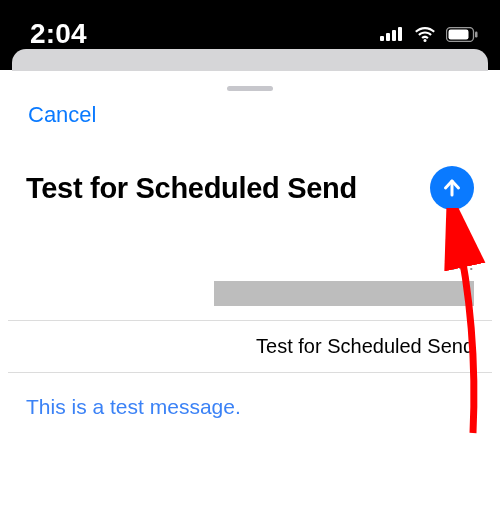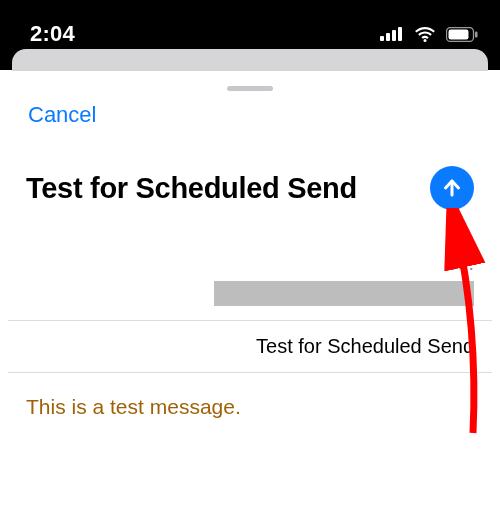--- a/index.html
+++ b/index.html
@@ -7,21 +7,21 @@
     body { background: #fff; }
 
     .statusbar {
       background: #000;
       height: 58px;
       display: flex;
       align-items: center;
       justify-content: space-between;
       padding: 10px 22px 0 30px;
     }
-    .statusbar-time { color: #fff; font-size: 22px; font-weight: 700; letter-spacing: 0.2px; text-align: center; }
+    .statusbar-time { color: #fff; font-size: 28px; font-weight: 700; letter-spacing: 0.2px; text-align: center; }
     .statusbar-right { display: flex; align-items: center; gap: 10px; }
     .statusbar-right svg { display: block; }
 
     .shelf {
       height: 12px;
       background: #000;
       position: relative;
     }
     .shelf::after {
       content: "";
@@ -102,21 +102,21 @@
     }
     .field-label { color: #8e8e93; white-space: nowrap; }
     .field-value { color: #000; }
     .redact { background: #bdbdbd; height: 25px; }
     .redact-to { width: 260px; }
     .redact-from { width: 270px; }
 
     .body-text {
       padding: 22px 18px;
       font-size: 21px;
-      color: #a16207;
+      color: #3b82f6;
       font-weight: 400;
     }
 
     .annotation-arrow {
       position: absolute;
       pointer-events: none;
     }
   </style>
 </head>
 <body>

